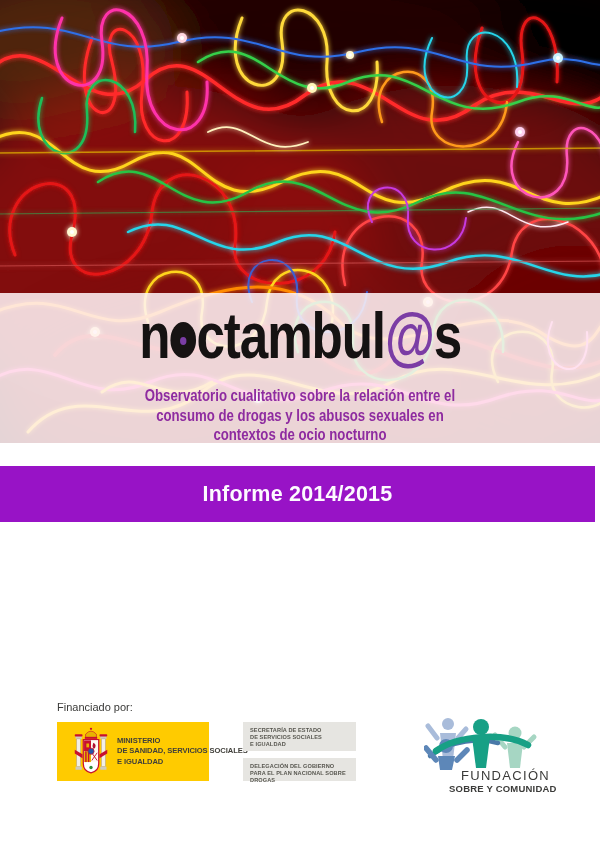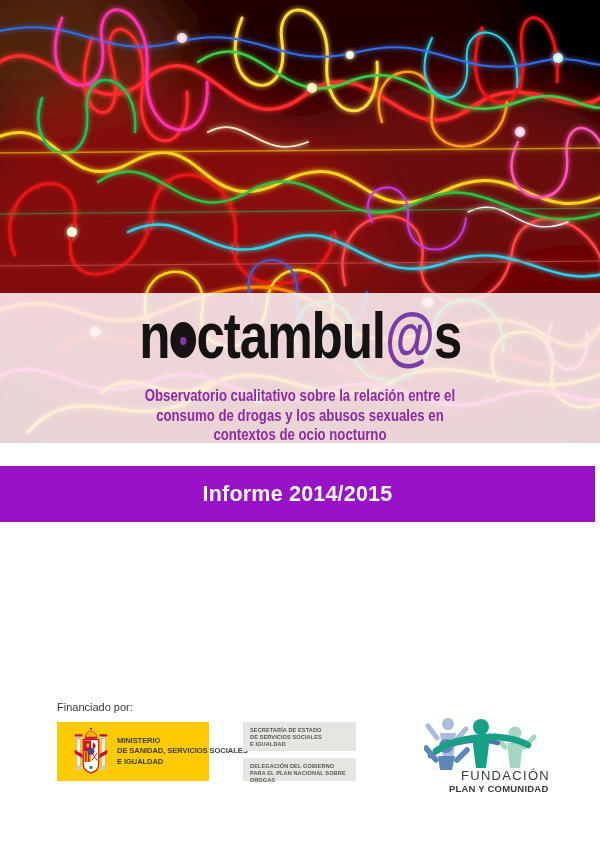--- a/index.html
+++ b/index.html
@@ -245,17 +245,17 @@
       </g>
 
       <g fill="#17a085" stroke="#17a085">
         <circle cx="57" cy="11" r="8" stroke="none"></circle>
         <path d="M12,35 C34,19 80,16 104,29" stroke-width="6.5" stroke-linecap="round" fill="none"></path>
         <path d="M48,21 L66,21 L62,52 L52,52 Z" stroke="none"></path>
       </g>
     </svg>
     <div class="fsc-text">
       <div class="fsc-line1">FUNDACIÓN</div>
-      <div class="fsc-line2">PLAN Y COMUNIDAD</div>
+      <div class="fsc-line2">SOBRE Y COMUNIDAD</div>
     </div>
   </div>
 
 </div>
 
 </body></html>

